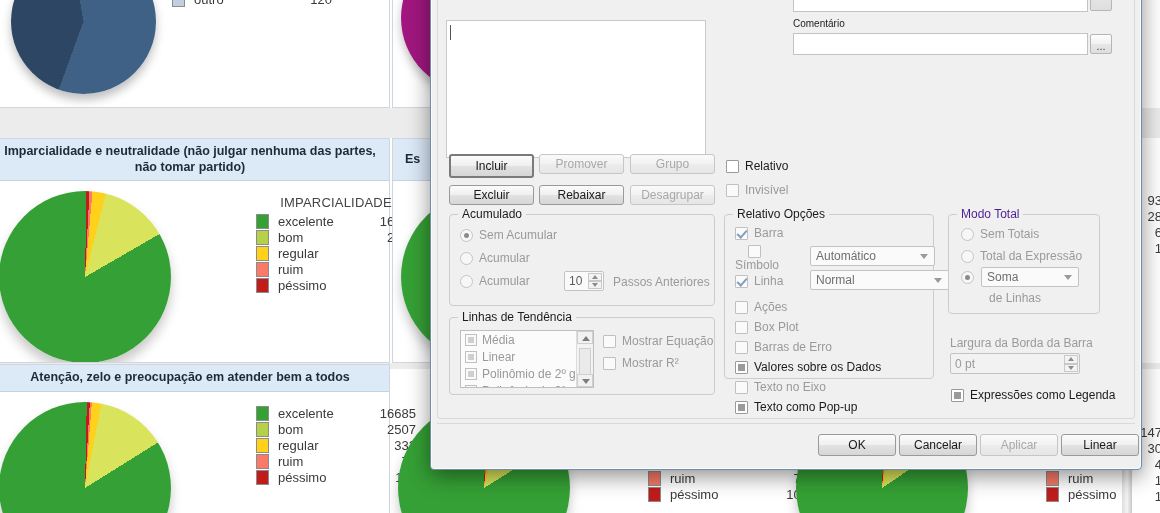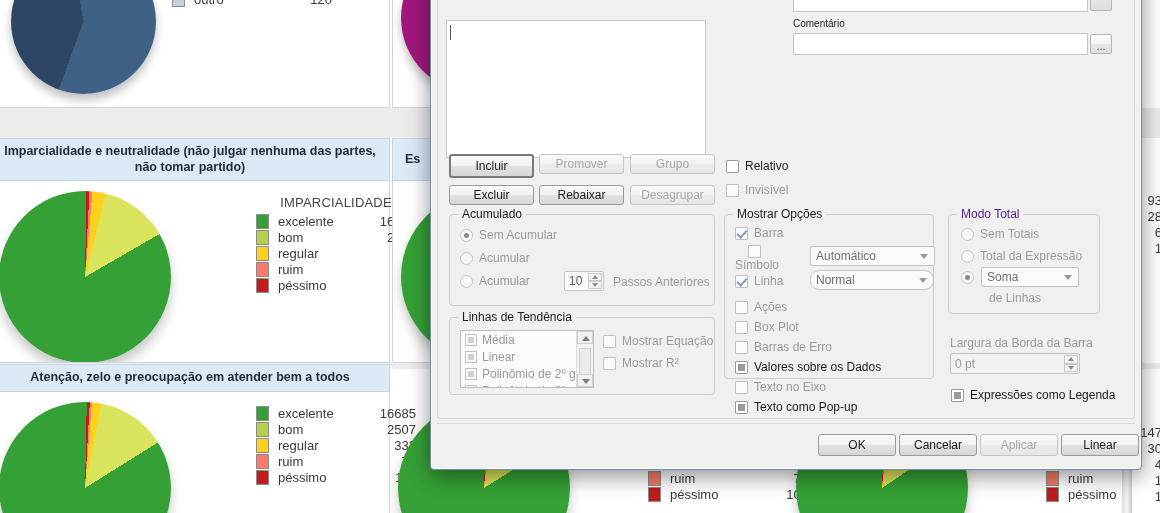--- a/index.html
+++ b/index.html
@@ -427,41 +427,41 @@
 
         <span class="lbl" style="position:absolute;left:355px;top:56px;">Comentário</span>
         <div class="box" style="position:absolute;left:355px;top:71px;width:295px;height:22px;display:flex;align-items:center;">
           <span></span>
         </div>
         <div class="ellip-btn" style="left:652px;top:72px;height:20px;">
           <span>...</span>
         </div>
 
         <div class="group" style="left:286px;top:252px;width:210px;height:165px;">
-          <span class="group-title">Mostrar Opções</span>
+          <span class="group-title">Relativo Opções</span>
 
           <div class="cb dim" style="left:10px;top:11px;">
             <span class="bx checked"></span>
             <span>Barra</span>
           </div>
 
           <div class="cb dim" style="left:10px;top:30px;flex-direction:column;">
             <span class="bx"></span>
             <span>Símbolo</span>
           </div>
           <div class="combo" style="left:85px;top:31px;width:125px;height:20px;">
             <span>Automático</span>
             <span class="arw"></span>
           </div>
 
           <div class="cb dim" style="left:10px;top:59px;">
             <span class="bx checked"></span>
             <span>Linha</span>
           </div>
-          <div class="combo" style="left:85px;top:55px;width:124px;height:20px;border-radius:9px;">
+          <div class="combo" style="left:85px;top:55px;width:139px;height:20px;">
             <span>Normal</span>
             <span class="arw"></span>
           </div>
 
           <div class="cb dim" style="left:10px;top:85px;">
             <span class="bx"></span>
             <span>Ações</span>
           </div>
           <div class="cb dim" style="left:10px;top:105px;">
             <span class="bx"></span>

